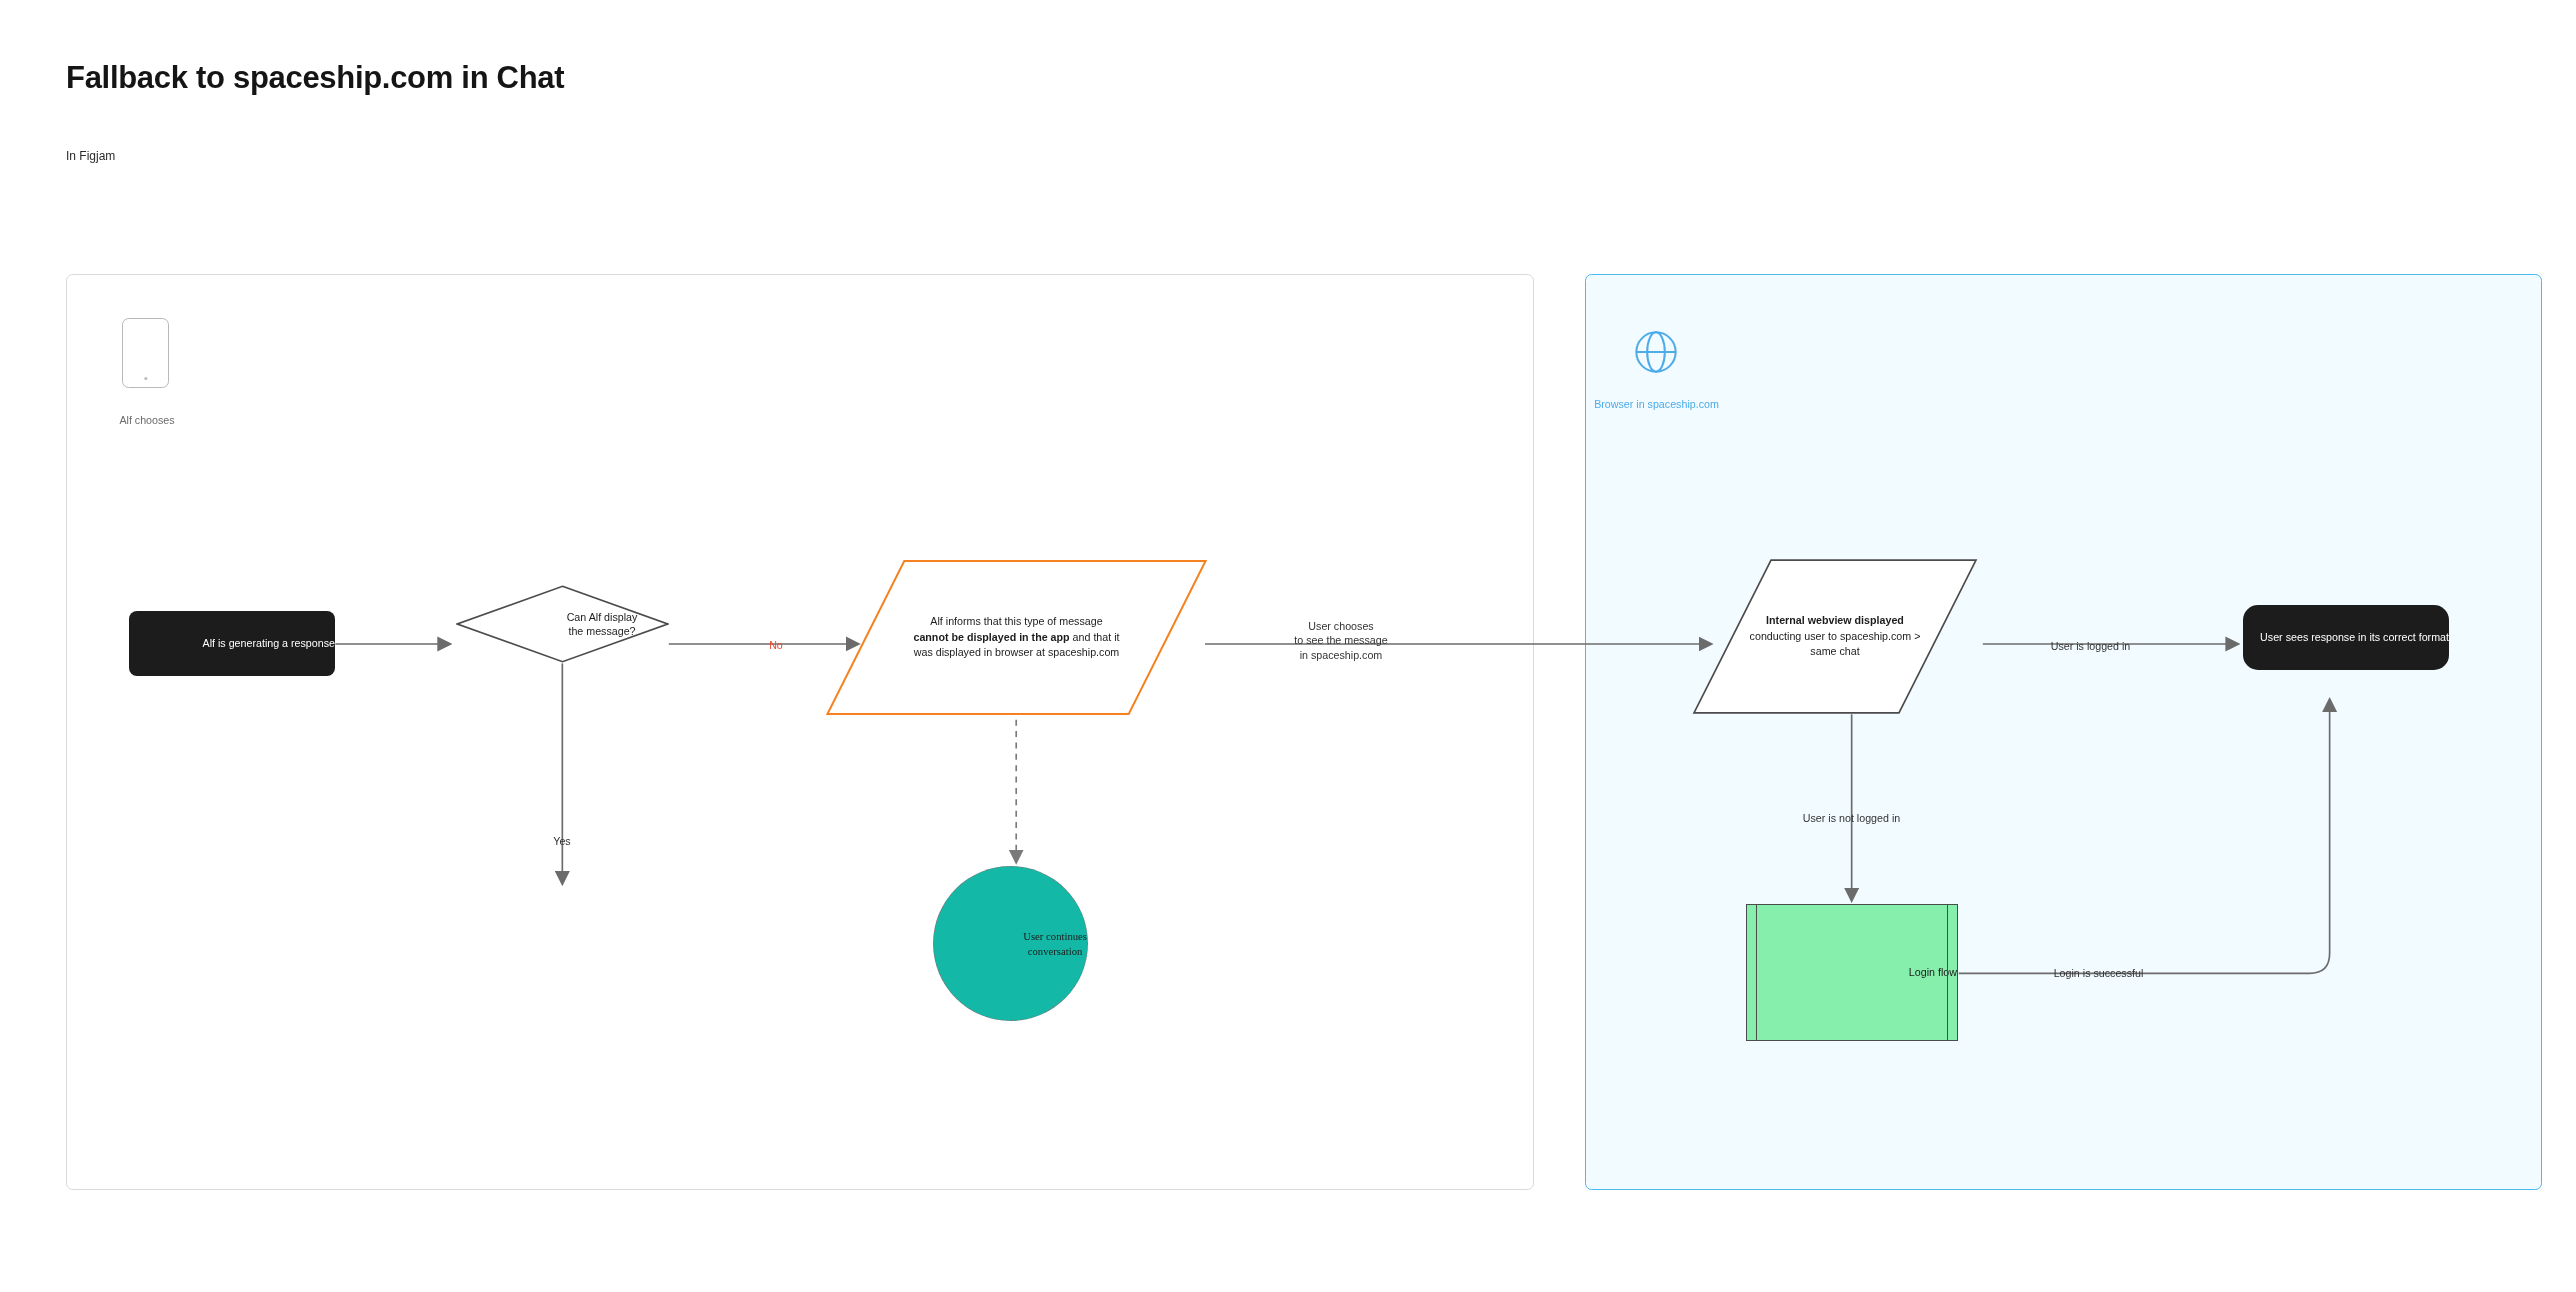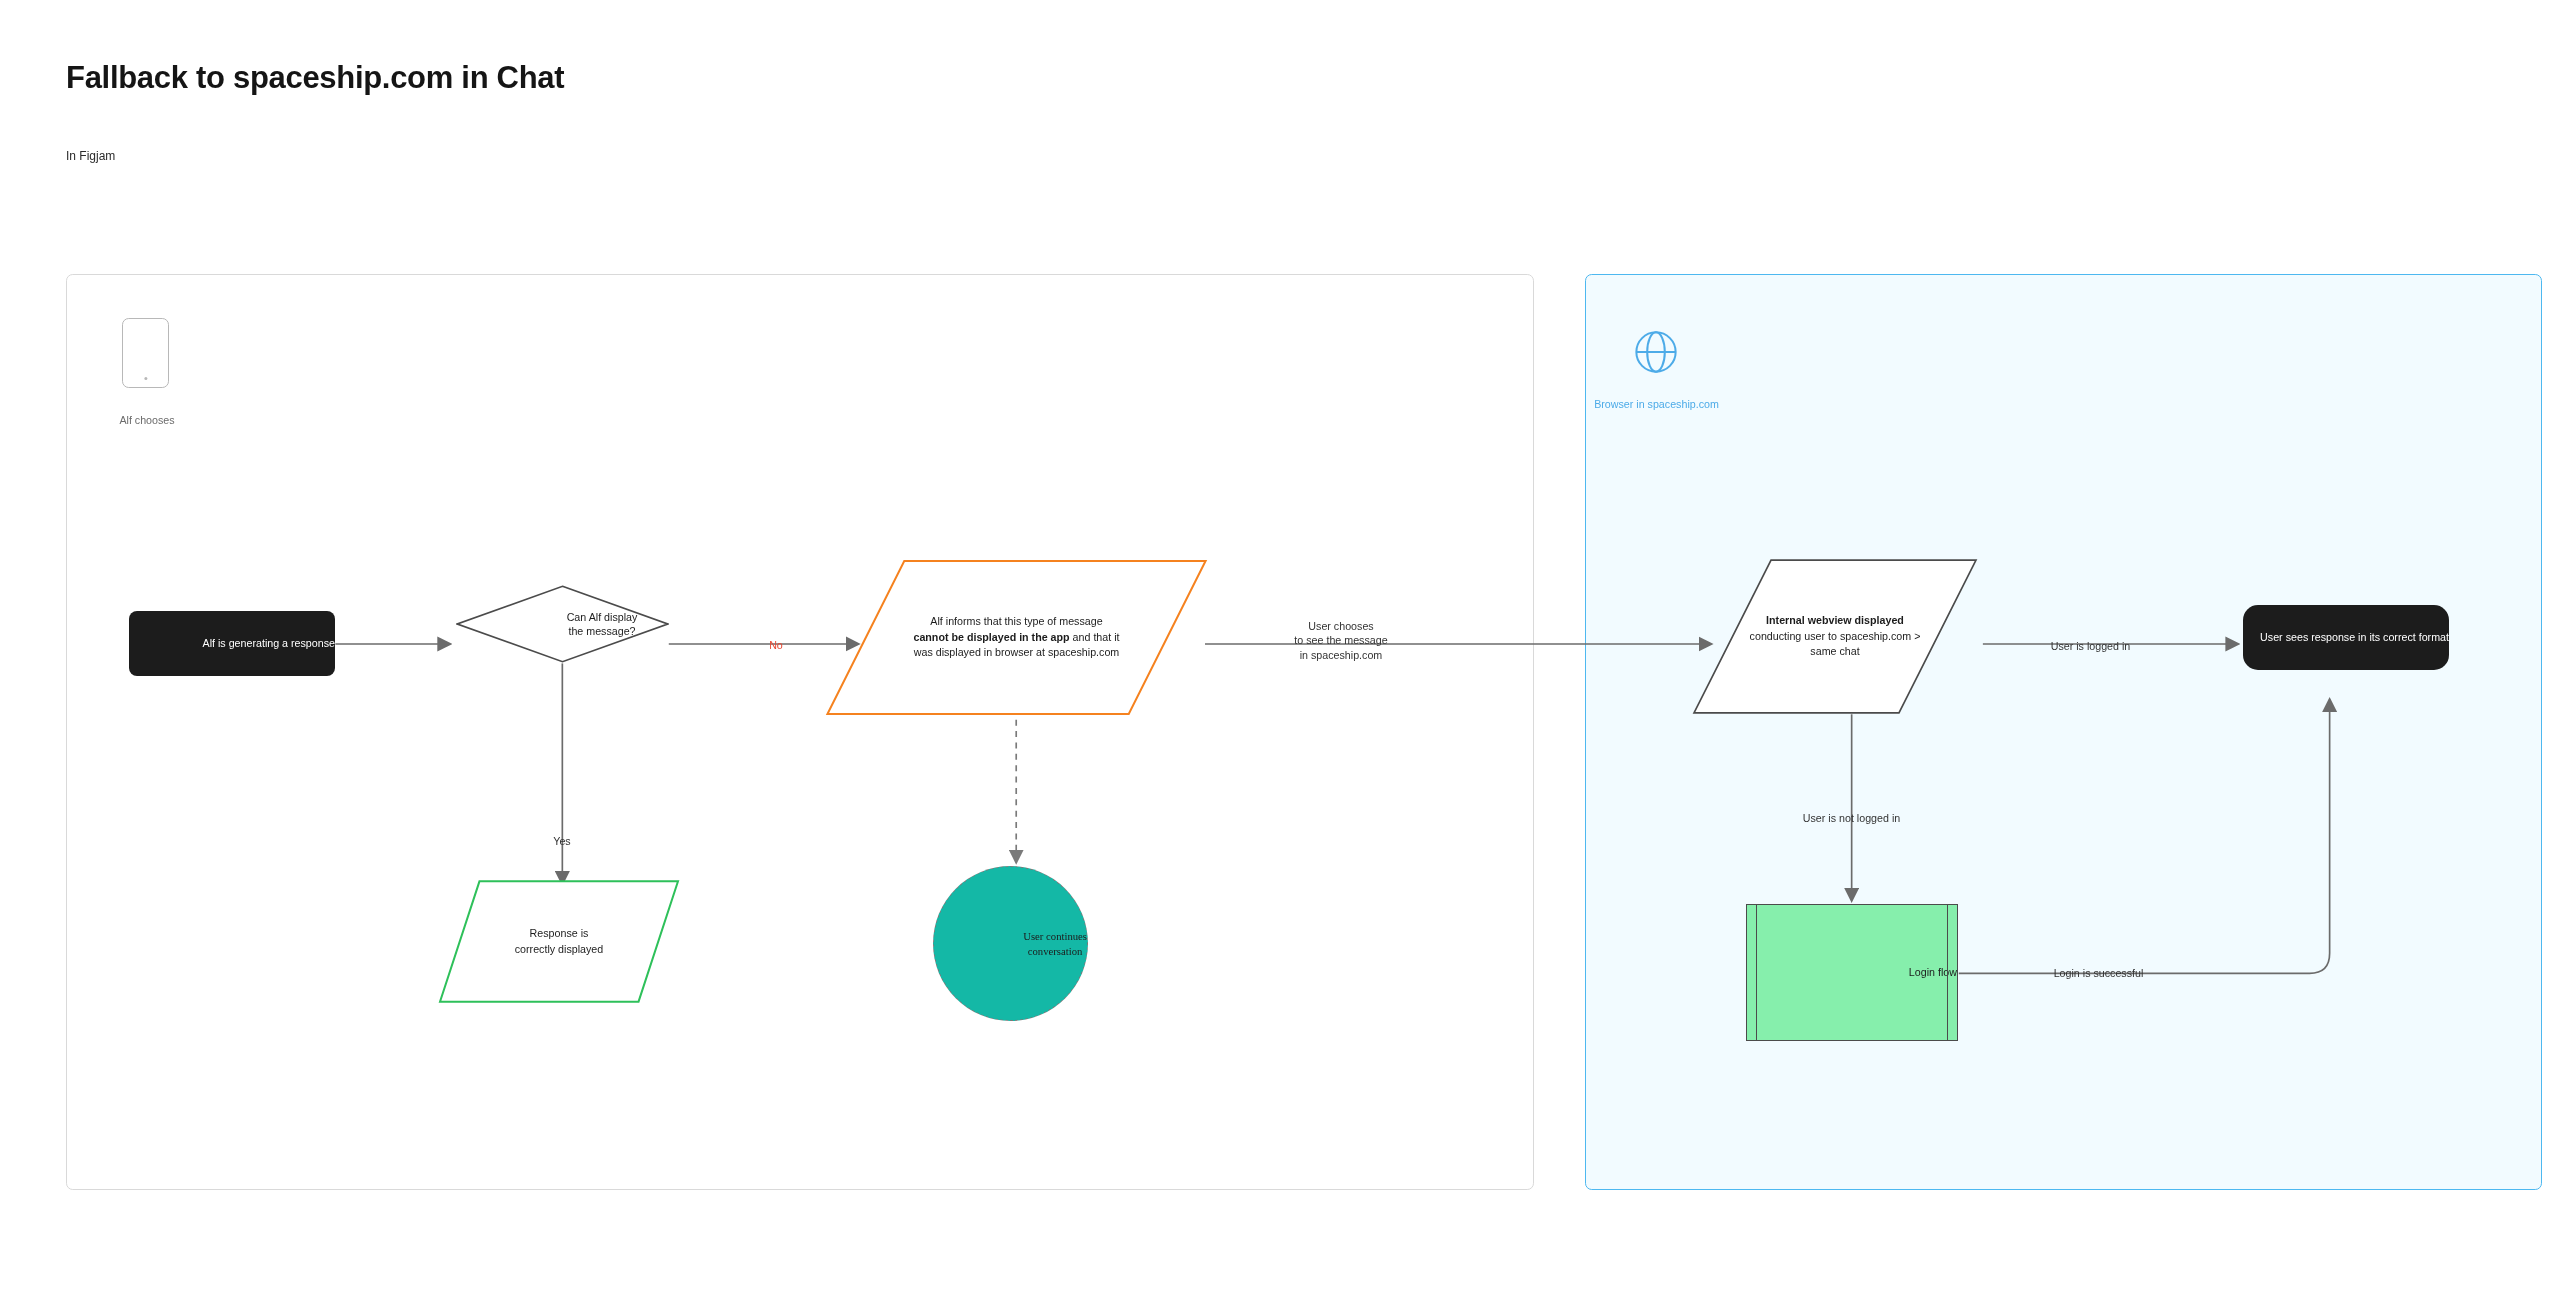--- a/index.html
+++ b/index.html
@@ -328,27 +328,20 @@
     <svg width="383" height="157" viewBox="0 0 572 235">
       <polygon points="118,3 569,3 454,232 3,232" fill="#ffffff" stroke="#f5821f" stroke-width="3"></polygon>
     </svg>
     <div class="plabel">
       <span>
         <span>Alf informs that this type of message </span><span class="bold">cannot be displayed in the app</span><span> and that it was displayed in browser at spaceship.com</span>
       </span>
     </div>
   </div>
 
-  <div class="parallelogram" id="node-response-ok">
-    <svg width="242" height="125" viewBox="0 0 362 186">
-      <polygon points="62,3 359,3 300,183 3,183" fill="#ffffff" stroke="#2ec05a" stroke-width="3"></polygon>
-    </svg>
-    <div class="plabel" style="white-space:pre-line;">Response is
-correctly displayed</div>
-  </div>
 
   <div class="node" id="node-continues">
     <span style="white-space:pre-line;">User continues
 conversation</span>
   </div>
 
   <div class="parallelogram" id="node-webview">
     <svg width="286" height="157" viewBox="0 0 427 234">
       <polygon points="118,3 424,3 309,231 3,231" fill="#ffffff" stroke="#4b4b4b" stroke-width="2.5"></polygon>
     </svg>

